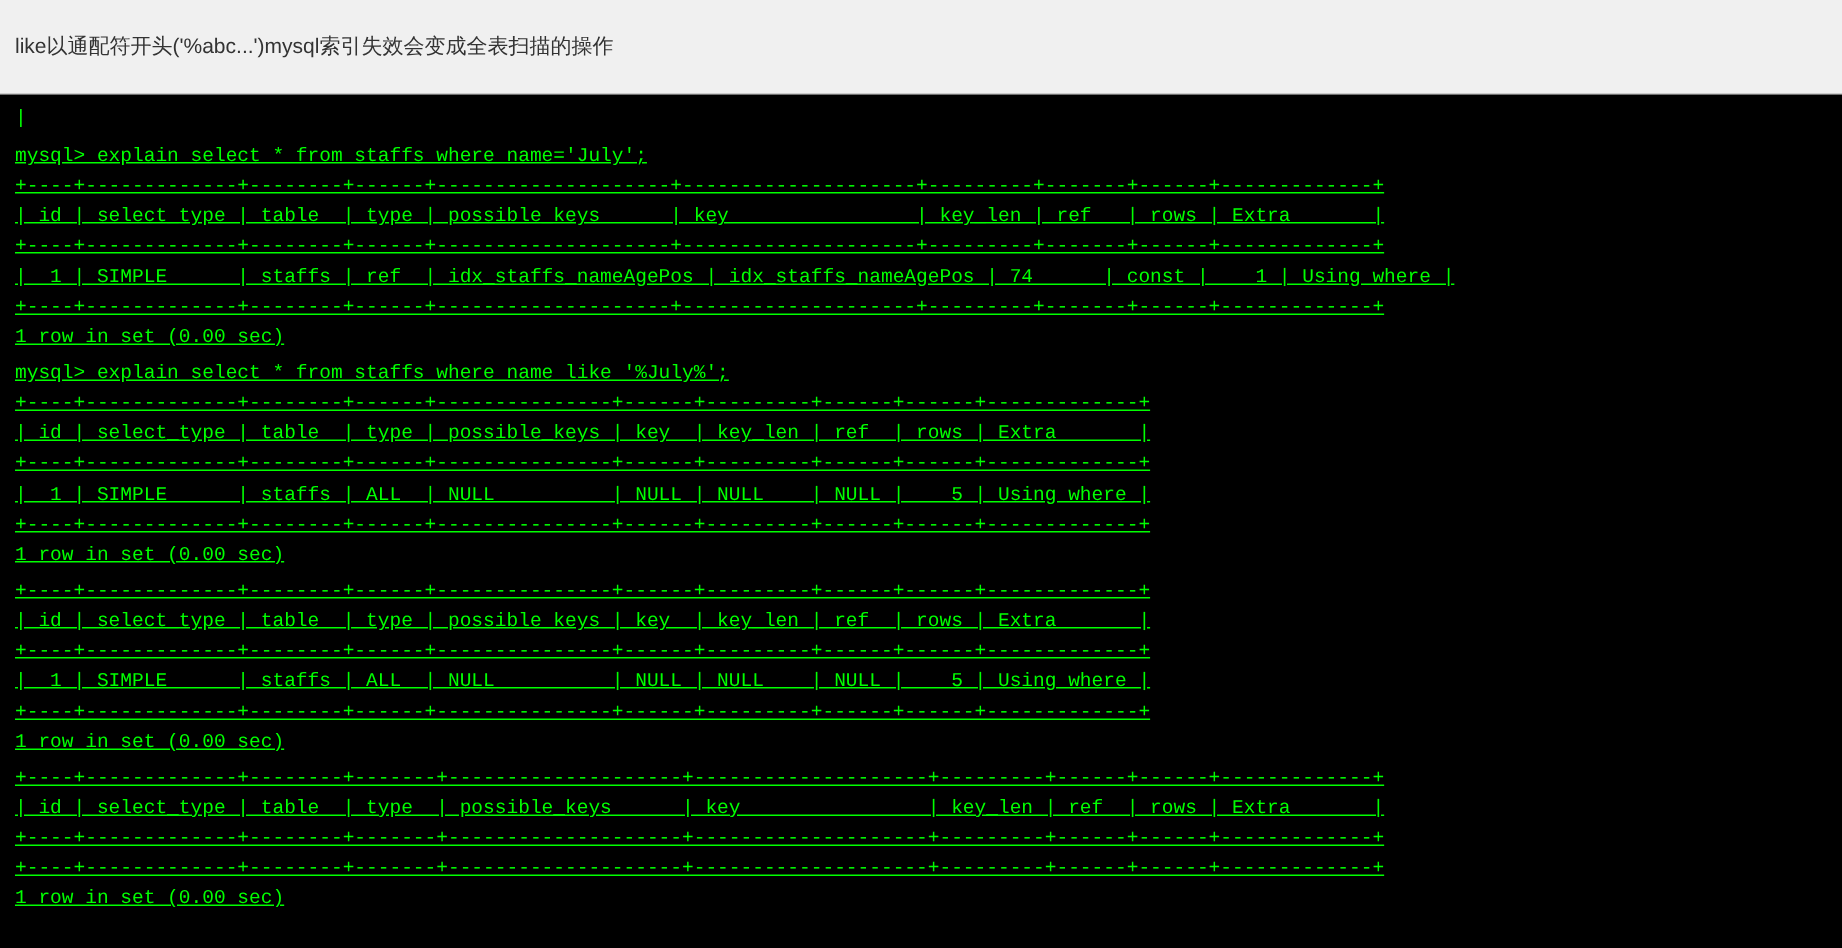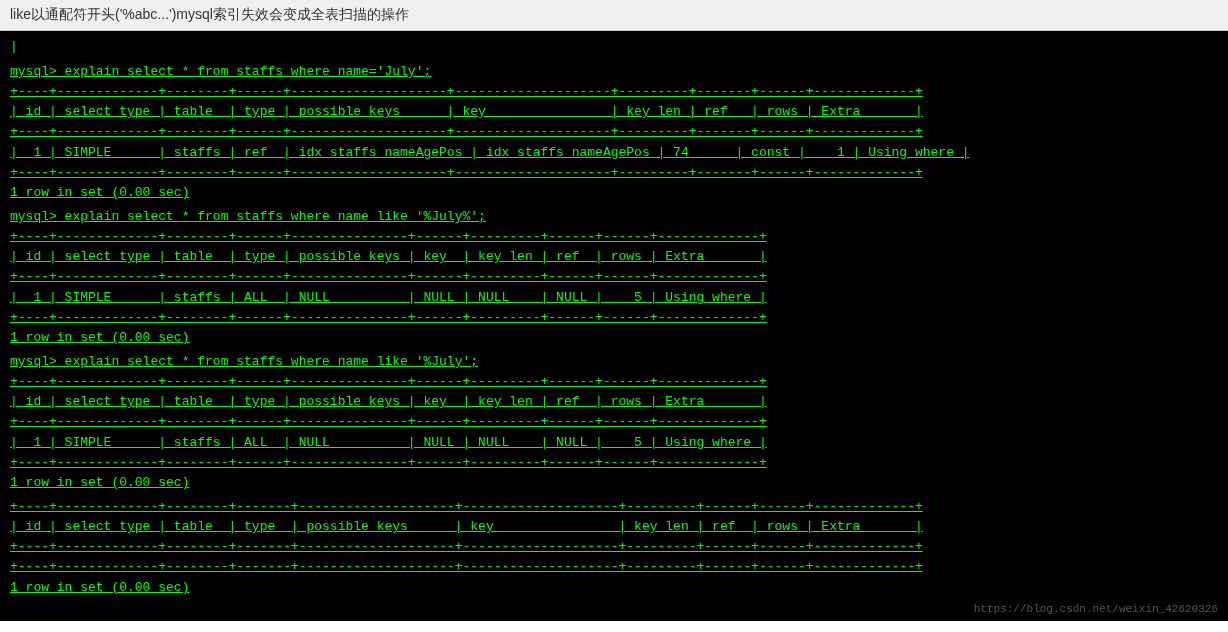--- a/index.html
+++ b/index.html
@@ -6,21 +6,21 @@
     body {
       width: 1228px;
       height: 632px;
       font-family: 'Courier New', Courier, monospace;
       background: #fff;
       overflow: hidden;
     }
     #title-bar {
       background: #f0f0f0;
       border-bottom: 1px solid #ccc;
-      padding: 6px 10px;
+      padding: 22px 10px;
       font-size: 14px;
       color: #333;
       font-family: 'Microsoft YaHei', Arial, sans-serif;
     }
     #terminal {
       background: #000;
       color: #00ff00;
       font-family: 'Courier New', Courier, monospace;
       font-size: 13px;
       padding: 8px 10px;
@@ -76,21 +76,20 @@
       <div class="block">
         <div class="line">mysql&gt; explain select * from staffs where name like '%July%';</div>
         <div class="line">+----+-------------+--------+------+---------------+------+---------+------+------+-------------+</div>
         <div class="line">| id | select_type | table  | type | possible_keys | key  | key_len | ref  | rows | Extra       |</div>
         <div class="line">+----+-------------+--------+------+---------------+------+---------+------+------+-------------+</div>
         <div class="line">|  1 | SIMPLE      | staffs | ALL  | NULL          | NULL | NULL    | NULL |    5 | Using where |</div>
         <div class="line">+----+-------------+--------+------+---------------+------+---------+------+------+-------------+</div>
         <div class="line">1 row in set (0.00 sec)</div>
       </div>
       <div class="block">
-        <div class="line">mysql&gt; explain select * from staffs where name like '%July';</div>
         <div class="line">+----+-------------+--------+------+---------------+------+---------+------+------+-------------+</div>
         <div class="line">| id | select_type | table  | type | possible_keys | key  | key_len | ref  | rows | Extra       |</div>
         <div class="line">+----+-------------+--------+------+---------------+------+---------+------+------+-------------+</div>
         <div class="line">|  1 | SIMPLE      | staffs | ALL  | NULL          | NULL | NULL    | NULL |    5 | Using where |</div>
         <div class="line">+----+-------------+--------+------+---------------+------+---------+------+------+-------------+</div>
         <div class="line">1 row in set (0.00 sec)</div>
       </div>
       <div class="block">
         <div class="line">+----+-------------+--------+-------+--------------------+--------------------+---------+------+------+-------------+</div>
         <div class="line">| id | select_type | table  | type  | possible_keys      | key                | key_len | ref  | rows | Extra       |</div>

